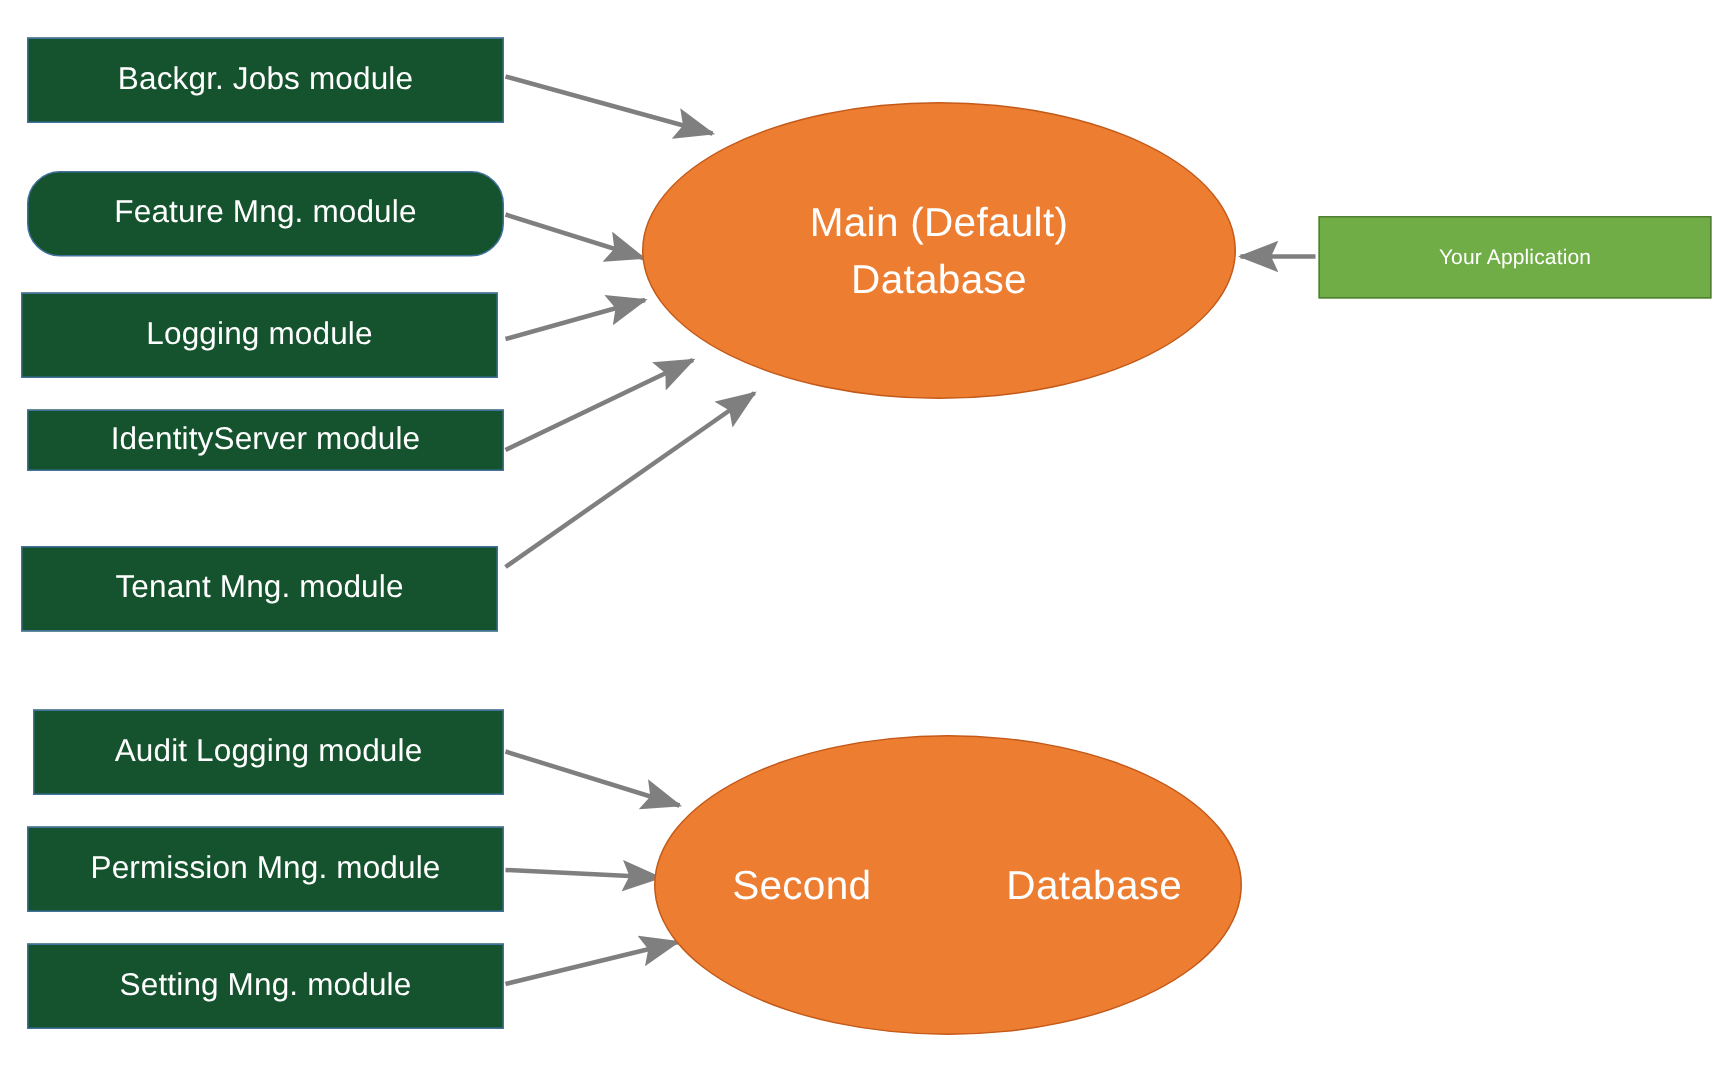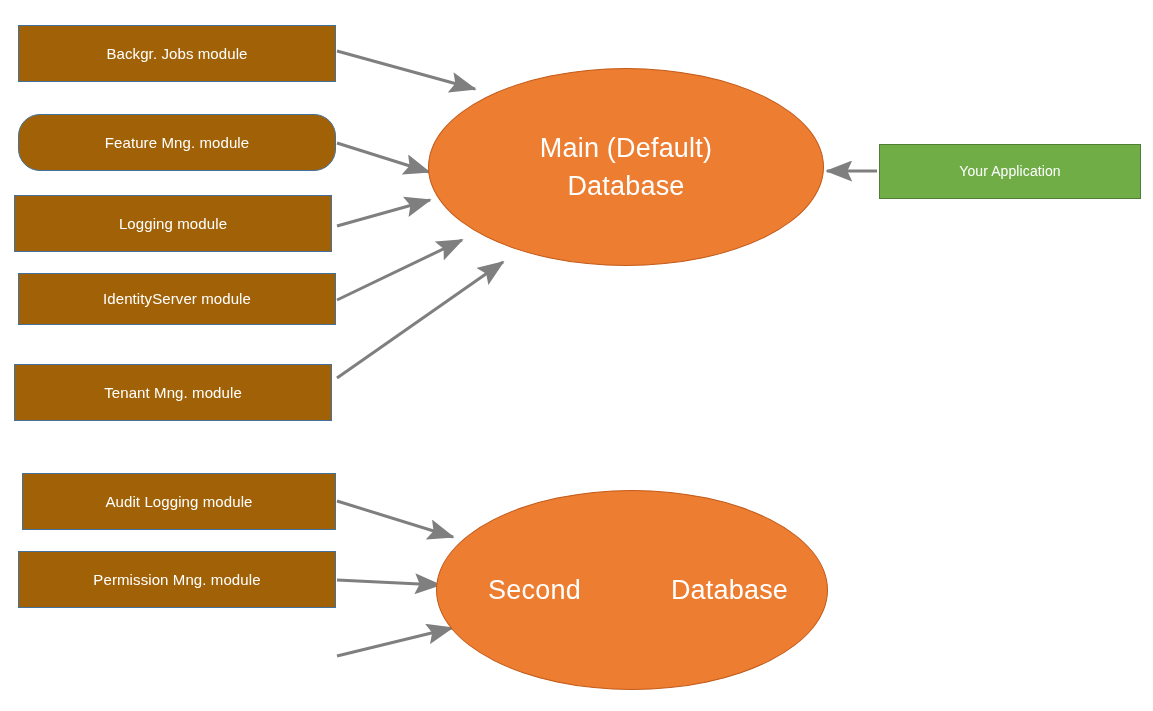--- a/index.html
+++ b/index.html
@@ -30,23 +30,23 @@
   .node {
     position: absolute;
     box-sizing: border-box;
     display: flex;
     align-items: center;
     justify-content: center;
     text-align: center;
     color: #ffffff;
   }
   .module-box {
-    background: #a16207;
+    background: #14532d;
     border: 1.5px solid #41719C;
-    font-size: 15px;
+    font-size: 21px;
     line-height: 1.15;
     letter-spacing: 0.1px;
   }
   .app-box {
     background: #70AD47;
     border: 1.5px solid #507E32;
     font-size: 14px;
     line-height: 1.15;
     letter-spacing: 0.1px;
   }
@@ -95,36 +95,39 @@
   </div>
 
   <div class="node module-box" style="left:18px; top:114px; width:318px; height:57px;border-radius:22px;">
     <span>Feature Mng. module</span>
   </div>
 
   <div class="node module-box" style="left:14px; top:195px; width:318px; height:57px;">
     <span>Logging module</span>
   </div>
 
-  <div class="node module-box" style="left:18px; top:273px; width:318px; height:52px;">
+  <div class="node module-box" style="left:18px; top:273px; width:318px; height:41px;">
     <span>IdentityServer module</span>
   </div>
 
   <div class="node module-box" style="left:14px; top:352px; width:318px; height:57px;margin-top:12px;">
     <span>Tenant Mng. module</span>
   </div>
 
   <div class="node module-box" style="left:22px; top:473px; width:314px; height:57px;">
     <span>Audit Logging module</span>
   </div>
 
   <div class="node module-box" style="left:18px; top:551px; width:318px; height:57px;">
     <span>Permission Mng. module</span>
   </div>
 
+  <div class="node module-box" style="left:18px; top:629px; width:318px; height:57px;">
+    <span>Setting Mng. module</span>
+  </div>
 
   <div class="node db-ellipse" style="left:428px; top:68px; width:396px; height:198px; flex-direction:column;">
     <span class="db-label">Main (Default)</span>
     <span class="db-label">Database</span>
   </div>
 
   <div class="node db-ellipse" style="left:436px; top:490px; width:392px; height:200px; text-align:center;">
     <span class="db-label">Second</span>
     <span class="db-label">Database</span>
   </div>

